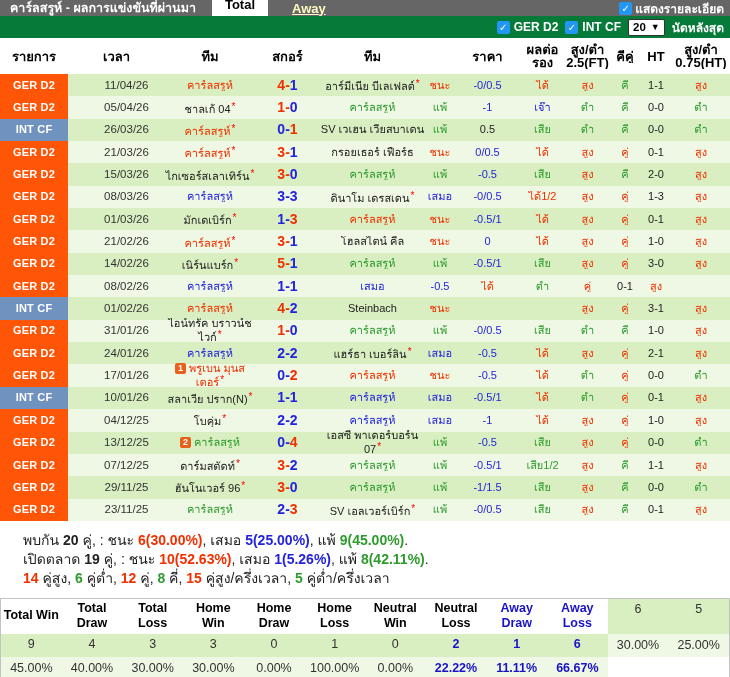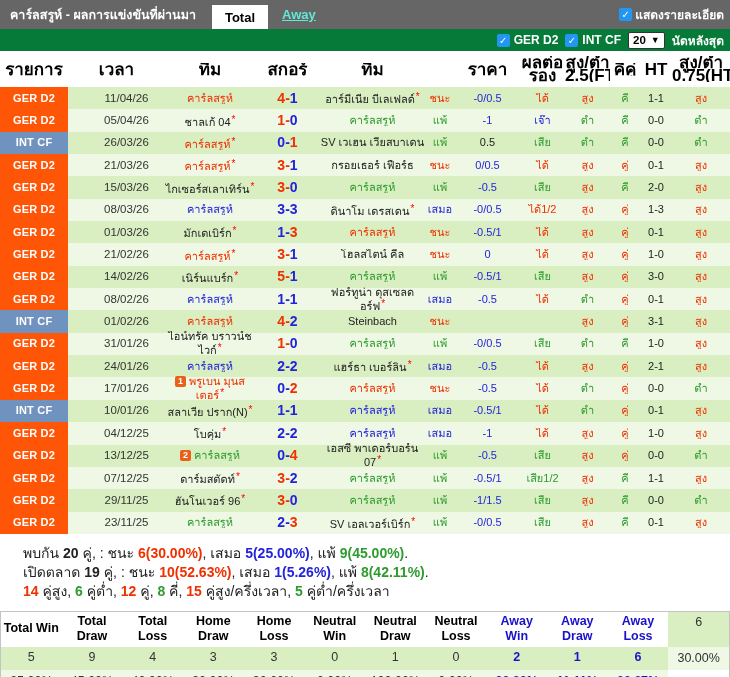--- a/index.html
+++ b/index.html
@@ -1,36 +1,36 @@
 <!DOCTYPE html>
 <html><head>
 <meta charset="utf-8">
 <style>
   * { margin:0; padding:0; box-sizing:border-box; }
   body { background:#fff; }
   .app { width:730px; height:677px; font-family:"Liberation Sans","DejaVu Sans",sans-serif; background:#fff; overflow:hidden; }
 
   
-  .titlebar { height:29px; background:#666; display:flex; align-items:center; color:#fff; padding-left:10px; }
+  .titlebar { height:16px; background:#666; display:flex; align-items:center; color:#fff; padding-left:10px; }
   .title { font-size:12.5px; font-weight:bold; margin-right:16px; white-space:nowrap; }
   .tab { font-size:13px; font-weight:bold; cursor:pointer; }
   .tab.active { background:#ffffff; color:#000; height:24px; align-self:flex-end; display:flex; align-items:center; padding:0 13px; }
-  .tab.link { color:#5eead4; text-decoration:underline; margin-left:14px; }
+  .tab.link { color:#fef9c3; text-decoration:underline; margin-left:24px; }
   .detail-toggle { margin-left:auto; display:flex; align-items:center; gap:3px; font-size:12px; font-weight:bold; padding-right:6px; cursor:pointer; }
   .cb { display:inline-flex; width:13px; height:13px; background:#2196f3; border-radius:2px; color:#fff; font-size:10px; line-height:13px; align-items:center; justify-content:center; font-weight:bold; flex:none; }
 
   
   .filterbar { height:22px; background:#067a38; display:flex; align-items:center; justify-content:flex-end; gap:7px; color:#fff; font-weight:bold; font-size:12px; padding-right:6px; }
   .filterbar label { display:flex; align-items:center; gap:4px; cursor:pointer; }
   .select { background:#fff; color:#000; border:1px solid #333; border-radius:2px; height:17px; display:flex; align-items:center; gap:5px; padding:0 4px; font-size:11.5px; font-weight:bold; cursor:pointer; }
   .select .caret { font-size:9px; }
 
   
   .grid { display:grid; grid-template-columns:68px 97px 90px 65px 105px 30px 65px 45px 45px 30px 32px 58px; width:730px; }
-  .header-row { height:36px; align-items:center; text-align:center; font-weight:bold; font-size:17px; line-height:13px; color:#000; background:#fff; }
+  .header-row { height:36px; align-items:center; text-align:center; font-weight:bold; font-size:13px; line-height:13px; color:#000; background:#fff; }
   .row { height:22.35px; align-items:center; text-align:center; font-size:11px; line-height:11px; }
   .row.odd { background:#d9efc1; }
   .row.even { background:#eef8e4; }
   .cell { overflow:hidden; }
   .league { height:100%; display:flex; align-items:center; justify-content:center; color:#fff; font-weight:bold; font-size:11px; letter-spacing:.2px; }
   .league.ger { background:#ff5506; }
   .league.int { background:#7092be; }
   .date { color:#333; font-size:11.5px;margin-left:20px; }
   .score { font-weight:bold; font-size:14px; }
   .badge-ic { display:inline-block; background:#e8601a; color:#fff; font-weight:bold; font-size:9px; width:11px; height:11px; line-height:11px; border-radius:2px; text-align:center; margin-right:3px; vertical-align:1px; }
@@ -226,21 +226,20 @@
       <div class="cell ou red">สูง</div>
       <div class="cell oe red">คู่</div>
       <div class="cell ht">3-0</div>
       <div class="cell ouht red">สูง</div>
     </div>
       <div class="grid row even">
       <div class="cell league ger">GER D2</div>
       <div class="cell date">08/02/26</div>
       <div class="cell team"><span class="blue">คาร์ลสรูห์</span></div>
       <div class="cell score"><span class="blue">1</span><span class="blue">-</span><span class="blue">1</span></div>
-      <div class="cell team"><span class="black">ฟอร์ทูน่า ดุสเซลดอร์ฟ</span><span class="star">*</span></div>
       <div class="cell res blue">เสมอ</div>
       <div class="cell price blue">-0.5</div>
       <div class="cell hcp red">ได้</div>
       <div class="cell ou green">ต่ำ</div>
       <div class="cell oe red">คู่</div>
       <div class="cell ht">0-1</div>
       <div class="cell ouht red">สูง</div>
     </div>
       <div class="grid row odd">
       <div class="cell league int">INT CF</div>
@@ -387,26 +386,25 @@
   <div class="summary">
     <div class="sum-line"><span class="black">พบกัน </span><span class="black b">20</span><span class="black"> คู่, : ชนะ </span><span class="red b">6(30.00%)</span><span class="black">, เสมอ </span><span class="blue b">5(25.00%)</span><span class="black">, แพ้ </span><span class="green b">9(45.00%)</span><span class="black">.</span></div>
     <div class="sum-line"><span class="black">เปิดตลาด </span><span class="black b">19</span><span class="black"> คู่, : ชนะ </span><span class="red b">10(52.63%)</span><span class="black">, เสมอ </span><span class="blue b">1(5.26%)</span><span class="black">, แพ้ </span><span class="green b">8(42.11%)</span><span class="black">.</span></div>
     <div class="sum-line"><span class="red b">14</span><span class="black"> คู่สูง, </span><span class="green b">6</span><span class="black"> คู่ต่ำ, </span><span class="red b">12</span><span class="black"> คู่, </span><span class="green b">8</span><span class="black"> คี่, </span><span class="red b">15</span><span class="black"> คู่สูง/ครึ่งเวลา, </span><span class="green b">5</span><span class="black"> คู่ต่ำ/ครึ่งเวลา</span></div>
   </div>
 
   <div class="stats" id="stats">
       <div class="s-h">Total Win</div>
       <div class="s-h">Total Draw</div>
       <div class="s-h">Total Loss</div>
+      <div class="s-h">Home Win</div>
       <div class="s-h">Home Draw</div>
       <div class="s-h">Home Loss</div>
       <div class="s-h">Neutral Win</div>
-      <div class="s-h">Neutral Draw</div>
       <div class="s-h">Neutral Loss</div>
-      <div class="s-h hl">Away Win</div>
       <div class="s-h hl">Away Draw</div>
       <div class="s-h hl">Away Loss</div>
       <div class="s-c">6</div>
       <div class="s-c">5</div>
       <div class="s-c">9</div>
       <div class="s-c">4</div>
       <div class="s-c">3</div>
       <div class="s-c">3</div>
       <div class="s-c">0</div>
       <div class="s-c">1</div>

